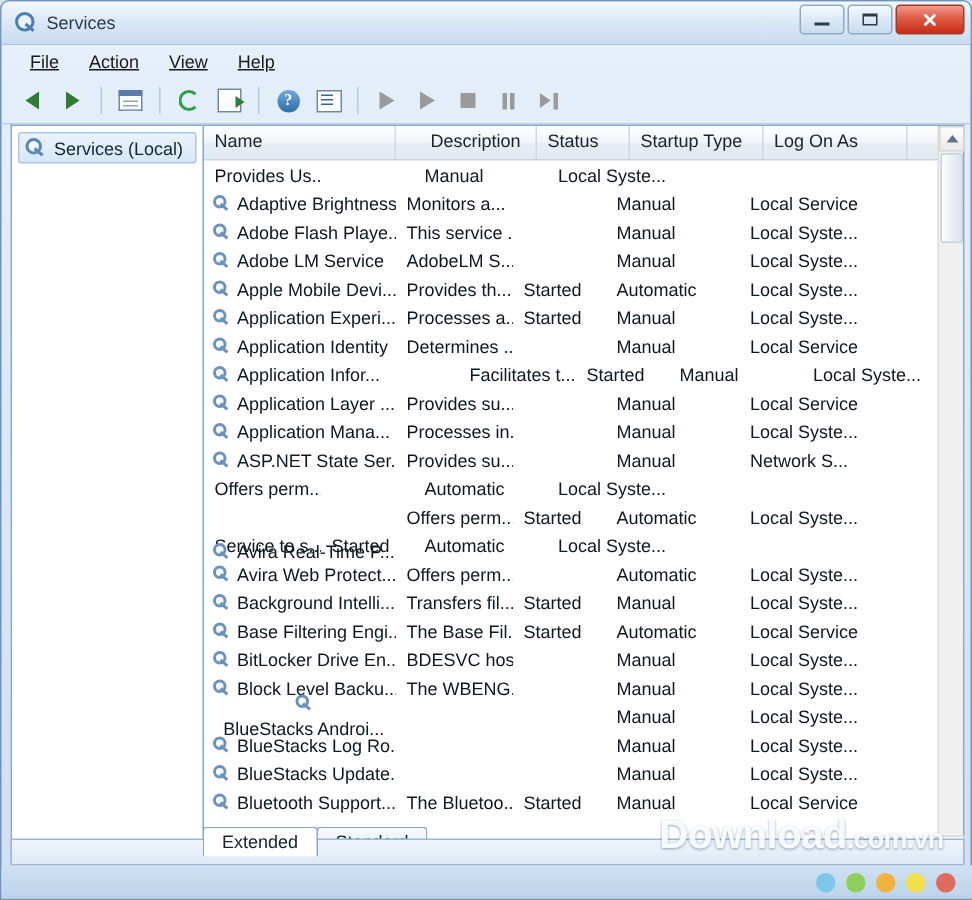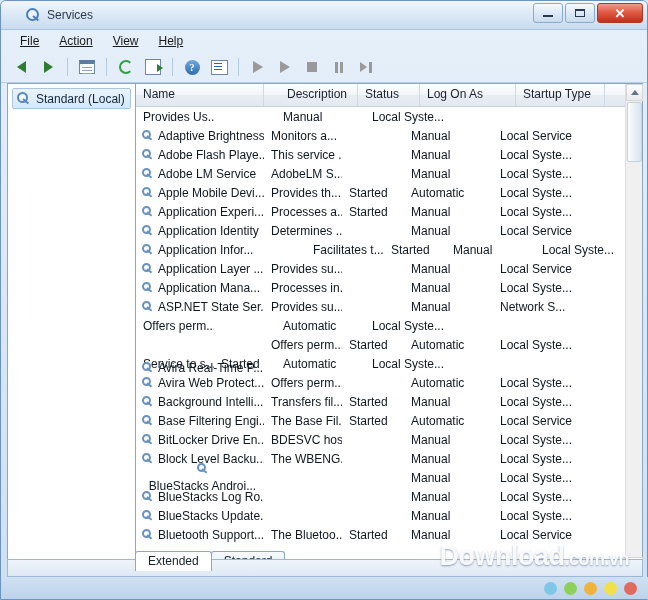--- a/index.html
+++ b/index.html
@@ -26,21 +26,21 @@
   }
   
   .titlebar {
     position: relative;
     height: 28px;
     background: linear-gradient(180deg, #f2f7fc 0%, #dbe8f6 50%, #cadcf0 100%);
     border-bottom: 1px solid #a8c3e0;
     border-radius: 5px 5px 0 0;
     display: flex;
     align-items: center;
-    padding-left: 24px;
+    padding-left: 8px;
   }
   .title-icon {
     width: 16px; height: 16px;
     margin-right: 6px;
     position: relative;
   }
   .title-icon .gear-circ {
     position: absolute;
     left: 1px; top: 1px;
     width: 13px; height: 13px;
@@ -522,30 +522,30 @@
       </div>
   </div>
 
   <div class="content">
     <div class="left-pane">
       <div class="tree-node">
         <span class="svc-ico">
             <span class="g-circ"></span>
             <span class="g-hand"></span>
           </span>
-        <span>Standard (Local)</span>
+        <span>Services (Local)</span>
       </div>
     </div>
     <div class="right-pane">
       <div class="hdr-row" id="hdr-row">
           <div class="hdr-cell" style="width: 128px;">Name</div>
           <div class="hdr-cell" style="width: 78px; margin-left: 16px;">Description</div>
           <div class="hdr-cell" style="width: 62px;">Status</div>
+          <div class="hdr-cell" style="width: 89px;">Startup Type</div>
           <div class="hdr-cell" style="width: 96px;">Log On As</div>
-          <div class="hdr-cell" style="width: 89px;">Startup Type</div>
           <div class="hdr-cell hdr-spacer"></div>
         </div>
       <div class="list-wrap" id="list-wrap">
           <div class="row">
             <div class="cell" style="width: 78px;">Provides Us...</div>
             <div class="cell" style="width: 62px;"></div>
             <div class="cell" style="width: 89px;">Manual</div>
             <div class="cell" style="width: 96px;">Local Syste...</div>
           </div>
           <div class="row">

